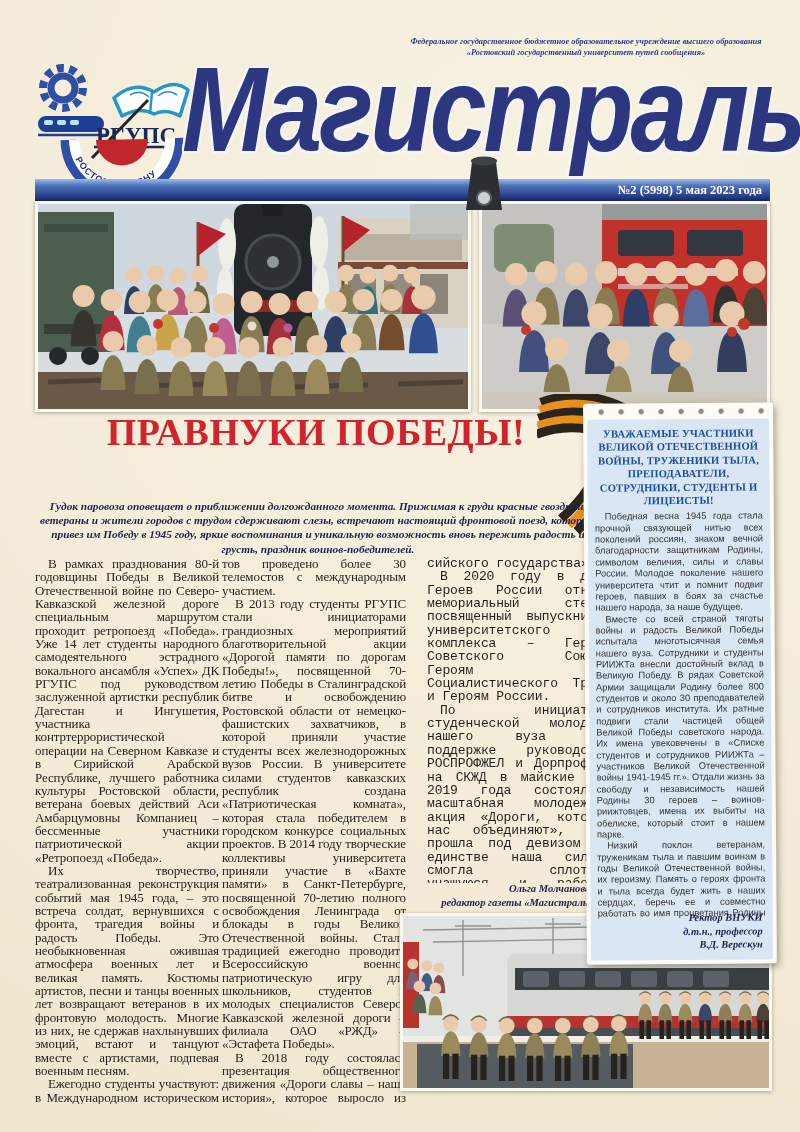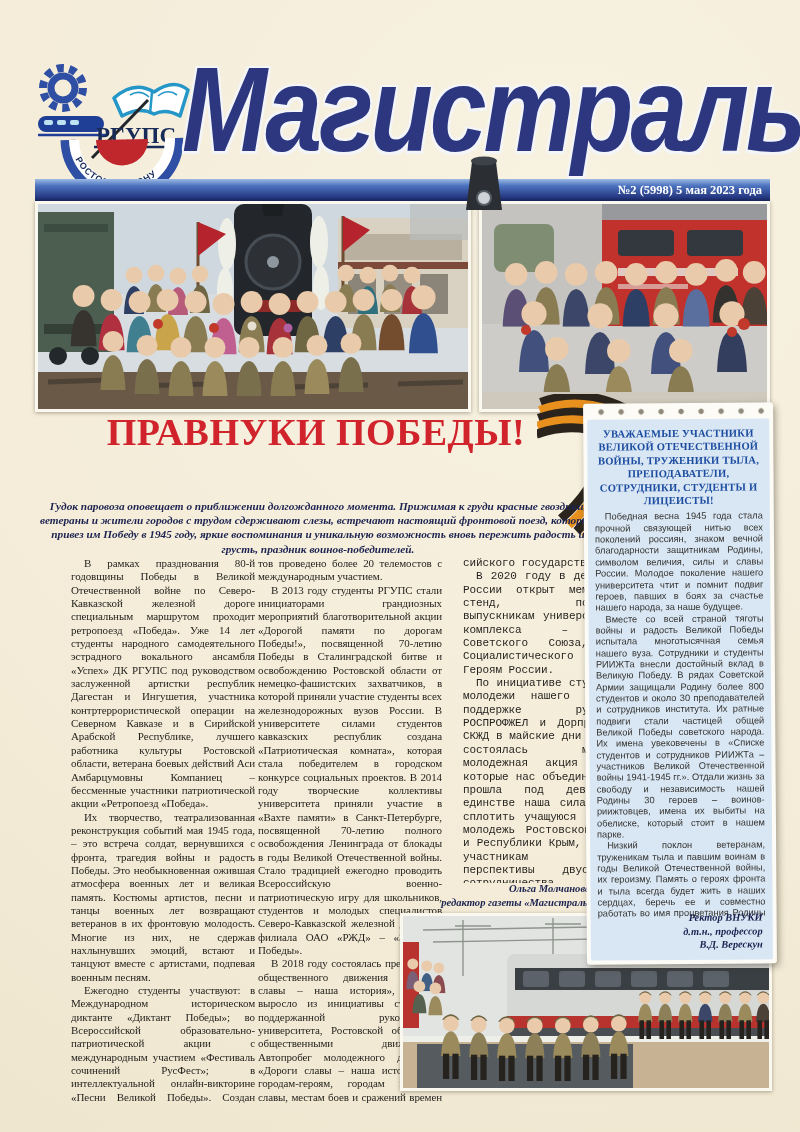--- a/index.html
+++ b/index.html
@@ -32,21 +32,21 @@
   .photoB{left:400px;top:913px;width:366px;height:172px;z-index:3;}
   
   .ribbon{position:absolute;left:537px;top:394px;z-index:2;}
   .headline{position:absolute;left:35px;top:411px;width:562px;z-index:3;text-align:center;
             font:bold 38px "Liberation Serif", serif;color:#d1232b;line-height:42px;letter-spacing:.5px;}
   .lead{position:absolute;left:40px;top:499px;width:556px;z-index:3;text-align:center;
         font:italic bold 11.3px "Liberation Serif", serif;color:#1c2250;line-height:14.2px;}
   
   .cols{position:absolute;left:35px;top:557px;width:562px;z-index:1;}
   .col{position:absolute;top:0;width:184px;overflow:hidden;
-       font-size:11px;line-height:13.35px;text-align:justify;color:#211f1c;letter-spacing:-.1px;margin-left:36px;}
+       font-size:13px;line-height:13.35px;text-align:justify;color:#211f1c;letter-spacing:-.1px;}
   .c1{left:0;height:547px;}
   .c2{left:187px;height:547px;}
   .c3{left:392px;height:326px;font-family:Liberation Mono, monospace;}
   .col p{margin:0;text-indent:13px;}
   .col p.cont{text-indent:0;}
   .author{position:absolute;left:409px;top:882px;width:184px;text-align:right;
           font:italic bold 10.6px "Liberation Serif", serif;color:#1c2250;line-height:13.5px;z-index:1;}
   
   .paper{position:absolute;left:585px;top:403px;width:190px;height:561px;z-index:4;
          background:#fcfbf6;border-radius:3px;transform:rotate(-.4deg);
@@ -63,20 +63,24 @@
   .gr-body p{margin:0;text-indent:10px;}
   .gr-sign{position:absolute;right:10px;bottom:8px;text-align:right;
            font:italic bold 10.4px "Liberation Serif", serif;color:#1c2250;line-height:13.6px;}
   .hidden-defs{position:absolute;width:0;height:0;overflow:hidden;}
 </style>
 </head>
 <body>
 
 <div class="page">
 
+  <div class="inst">
+    <span>Федеральное государственное бюджетное образовательное учреждение высшего образования</span><br>
+    <span>«Ростовский государственный университет путей сообщения»</span>
+  </div>
 
   <div class="logo">
     <svg width="160" height="140" viewBox="0 0 160 140">
 
       <circle cx="33" cy="48" r="20" fill="none" stroke="#2e4fa3" stroke-width="8" stroke-dasharray="7 5.5"></circle>
       <circle cx="33" cy="48" r="12" fill="none" stroke="#2e4fa3" stroke-width="7"></circle>
 
       <g>
         <path d="M84 58 Q104 40 124 52 Q144 38 158 50 L150 76 Q136 68 124 74 Q110 66 92 76 Z" fill="#ffffff" stroke="#2596c8" stroke-width="3.5" stroke-linejoin="round"></path>
         <path d="M122 52 L120 74" stroke="#2596c8" stroke-width="2.5" fill="none"></path>
@@ -275,21 +279,21 @@
 
   <div class="lead">Гудок паровоза оповещает о приближении долгожданного момента. Прижимая к груди красные гвоздики, ветераны и жители городов с трудом сдерживают слезы, встречают настоящий фронтовой поезд, который привез им Победу в 1945 году, яркие воспоминания и уникальную возможность вновь пережить радость и грусть, праздник воинов-победителей.</div>
 
   <div class="cols">
     <div class="col c1">
       <p>В рамках празднования 80-й годовщины Победы в Великой Отечественной войне по Северо-Кавказской железной дороге специальным маршрутом проходит ретропоезд «Победа». Уже 14 лет студенты народного самодеятельного эстрадного вокального ансамбля «Успех» ДК РГУПС под руководством заслуженной артистки республик Дагестан и Ингушетия, участника контртеррористической операции на Северном Кавказе и в Сирийской Арабской Республике, лучшего работника культуры Ростовской области, ветерана боевых действий Аси Амбарцумовны Компаниец – бессменные участники патриотической акции «Ретропоезд «Победа».</p>
       <p>Их творчество, театрализованная реконструкция событий мая 1945 года, – это встреча солдат, вернувшихся с фронта, трагедия войны и радость Победы. Это необыкновенная ожившая атмосфера военных лет и великая память. Костюмы артистов, песни и танцы военных лет возвращают ветеранов в их фронтовую молодость. Многие из них, не сдержав нахлынувших эмоций, встают и танцуют вместе с артистами, подпевая военным песням.</p>
       <p>Ежегодно студенты участвуют: в Международном историческом диктанте «Диктант Победы»; во Всероссийской образовательно-патриотической акции с международным участием «Фестиваль сочинений РусФест»; в интеллектуальной онлайн-викторине «Песни Великой Победы». Создан мемориальный стенд «Героям войны и труда», посвященный 29 Героям Великой Отечественной войны, Героям Социалистического Труда, Героям России – выпускникам РИИПСа-РИИЖТа-РГУПСа. Совместно с Ростовским региональным патриотическим общественным движением «Дороги славы – наша история» при поддержке Фонда президентских гран-</p>
     </div>
     <div class="col c2">
-      <p class="cont">тов проведено более 20 телемостов с международным участием.</p>
+      <p class="cont">тов проведено более 30 телемостов с международным участием.</p>
       <p>В 2013 году студенты РГУПС стали инициаторами грандиозных мероприятий благотворительной акции «Дорогой памяти по дорогам Победы!», посвященной 70-летию Победы в Сталинградской битве и освобождению Ростовской области от немецко-фашистских захватчиков, в которой приняли участие студенты всех железнодорожных вузов России. В университете силами студентов кавказских республик создана «Патриотическая комната», которая стала победителем в городском конкурсе социальных проектов. В 2014 году творческие коллективы университета приняли участие в «Вахте памяти» в Санкт-Петербурге, посвященной 70-летию полного освобождения Ленинграда от блокады в годы Великой Отечественной войны. Стало традицией ежегодно проводить Всероссийскую военно-патриотическую игру для школьников, студентов и молодых специалистов Северо-Кавказской железной дороги – филиала ОАО «РЖД» – «Эстафета Победы».</p>
       <p>В 2018 году состоялась презентация общественного движения «Дороги славы – наша история», которое выросло из инициативы студентов, поддержанной руководством университета, Ростовской области и общественными движениями. Автопробег молодежного движения «Дороги славы – наша история» по городам-героям, городам воинской славы, местам боев и сражений времен Великой Отечественной войны объединил 28 регионов России, четыре региона Республики Беларусь, а также Армению, Грузию, Сербию, Словакию, Польшу и Венгрию. Проект реализуется с целью развития патриотизма как национальной идеи и в целях воспитания донской молодежи, недопущения фальсификации истории Великой Отечественной войны не только в России, но и за рубежом. На базе РГУПС под патронатом Президента РФ, МИДа России прошли четыре Международных патриотических форума «Миротворчество поколений в исторической памяти рос-</p>
     </div>
     <div class="col c3">
       <p class="cont">сийского государства».</p>
       <p>В 2020 году в день Героев России открыт мемориальный стенд, посвященный выпускникам университетского комплекса – Героям Советского Союза, Героям Социалистического Труда и Героям России.</p>
       <p>По инициативе студенческой молодежи нашего вуза при поддержке руководства РОСПРОФЖЕЛ и Дорпрофжел на СКЖД в майские дни 2019 года состоялась масштабная молодежная акция «Дороги, которые нас объединяют», она прошла под девизом «В единстве наша сила», смогла сплотить учащуюся и рабочую молодежь Ростовской области и Республики Крым, позволила участникам обсудить перспективы двустороннего сотрудничества в образовательной, профессиональной и творческой сферах, наметить пути реализации совместных проектов.</p>
       <p>И это только малая толика того, чем живут наши студенты.</p>
       <p>А сегодня, в майские победные, радостные дни, коллектив университета возлагает цветы к памятным местам Великой Отечественной войны, вспоминая ратный подвиг своих отцов, дедов и прадедов. Память бессмертна – помнит сердце, не забудет никогда!</p>
     </div>

